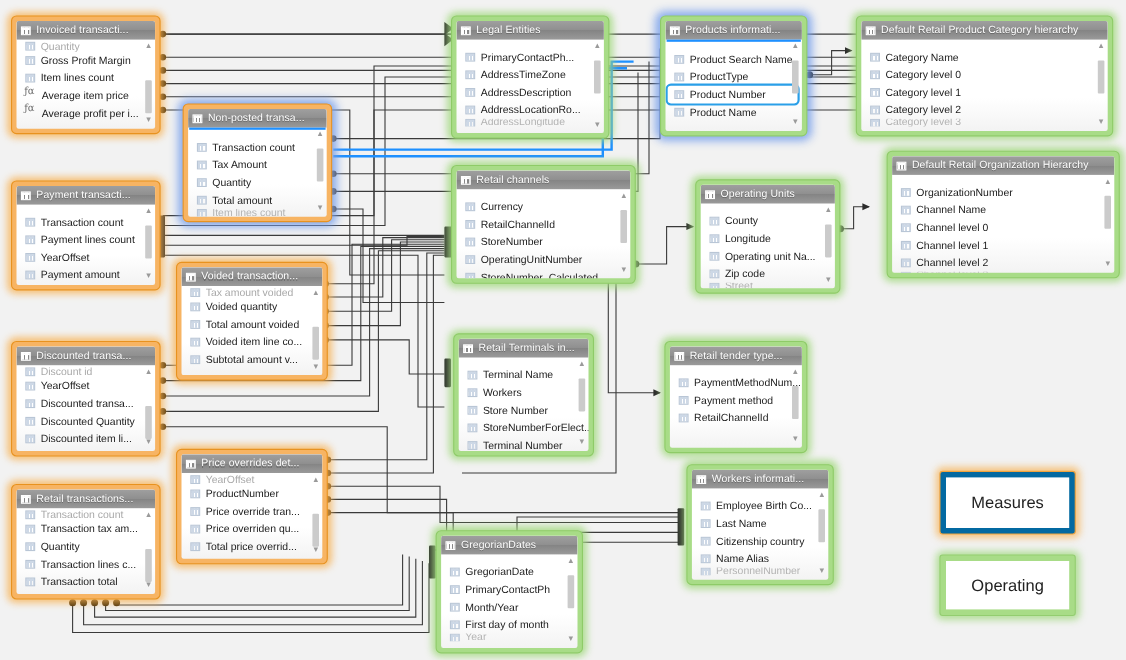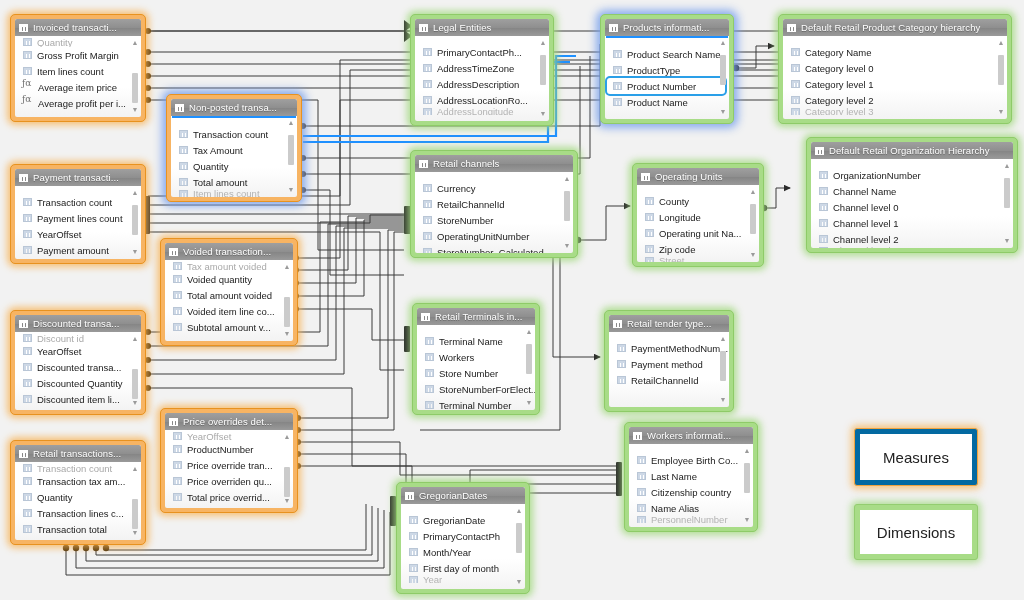--- a/index.html
+++ b/index.html
@@ -281,21 +281,21 @@
     <g fill="#2b2b2b">
       <path d="M404,20 l8,6 l-8,6 z"></path>
       <path d="M404,30 l8,6 l-8,6 z"></path>
     </g>
   </svg>
 
   <div class="legend measure" style="left:854px; top:428px; width:124px; height:58px;">
     <div class="lg-in">Measures</div>
   </div>
   <div class="legend dimension" style="left:854px; top:504px; width:124px; height:56px;">
-    <div class="lg-in">Dimensions</div>
+    <div class="lg-in">Operating</div>
   </div>
 
 <div class="tbl measure" style="left: 10px; top: 14px; width: 136px; height: 108px;">
       <div class="tbl-inner">
         <div class="tbl-head">
           <span class="grid-ico"></span>
           <span>Invoiced transacti...</span>
         </div>
         <div class="fields">
           <div class="fld cut">

